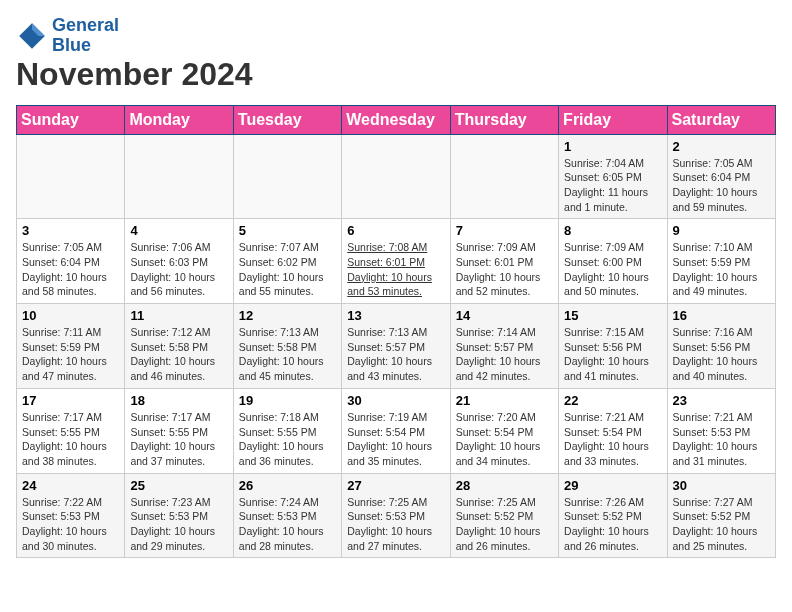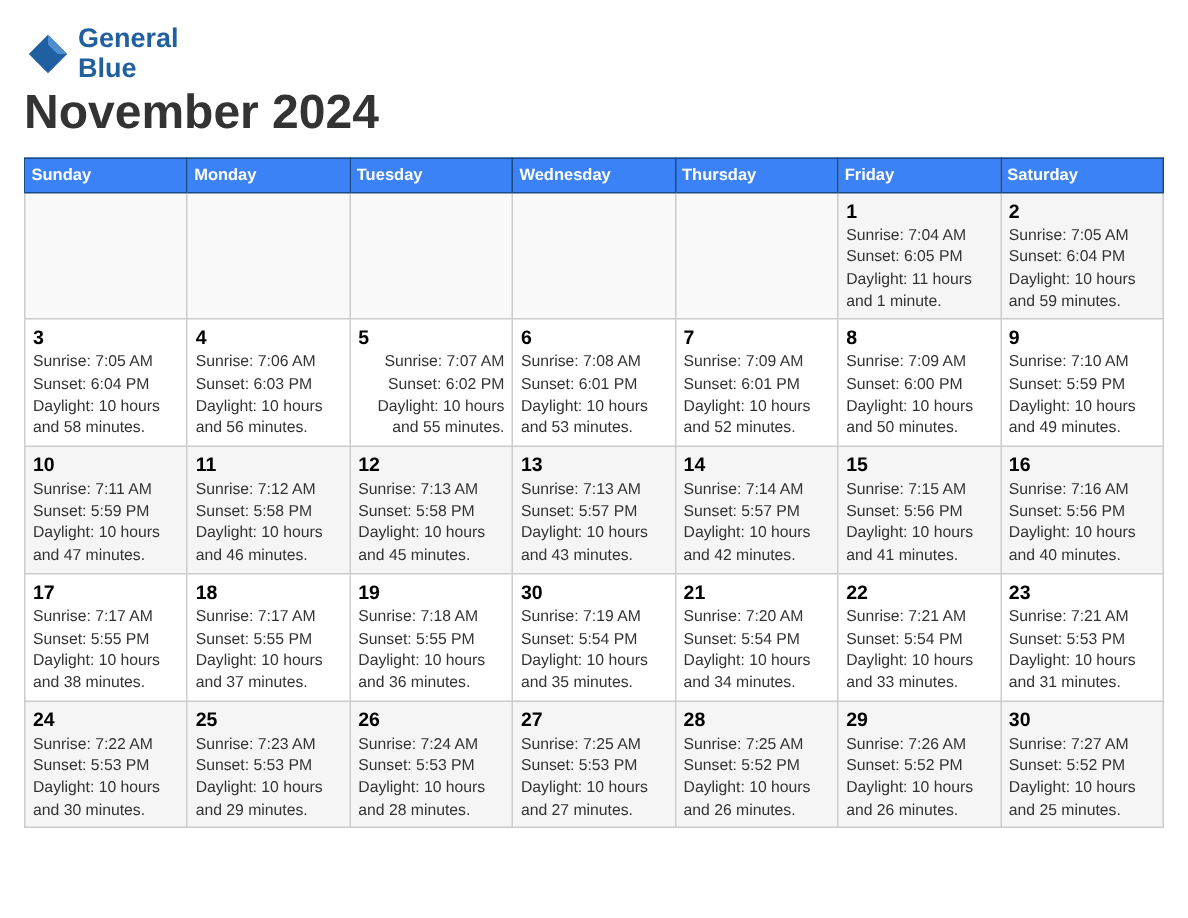--- a/index.html
+++ b/index.html
@@ -44,25 +44,25 @@
     .location {
       font-size: 16px;
       color: #555;
     }
     .calendar {
       width: 100%;
       border-collapse: collapse;
       font-size: 11px;
     }
     .calendar th {
-      background: #3b82f6;
+      background: #ec4899;
       color: #fff;
       padding: 5px 4px;
       text-align: left;
-      font-size: 11px;
+      font-size: 16px;
       font-weight: bold;
       border: 1px solid #1a4a80;
     }
     .calendar td {
       vertical-align: top;
       padding: 4px 5px;
       border: 1px solid #ccc;
       width: 108px;
       min-height: 80px;
       background: #fff;
@@ -151,28 +151,28 @@
         </td>
         <td>
           <span class="day-num">4</span>
           <div class="day-info" style="white-space: pre-line;">Sunrise: 7:06 AM
 Sunset: 6:03 PM
 Daylight: 10 hours
 and 56 minutes.</div>
         </td>
         <td>
           <span class="day-num">5</span>
-          <div class="day-info" style="white-space: pre-line; text-align: right;">Sunrise: 7:07 AM
+          <div class="day-info" style="white-space: pre-line;">Sunrise: 7:07 AM
 Sunset: 6:02 PM
 Daylight: 10 hours
 and 55 minutes.</div>
         </td>
         <td>
           <span class="day-num">6</span>
-          <div class="day-info" style="white-space: pre-line;">Sunrise: 7:08 AM
+          <div class="day-info" style="white-space: pre-line; text-decoration: underline;">Sunrise: 7:08 AM
 Sunset: 6:01 PM
 Daylight: 10 hours
 and 53 minutes.</div>
         </td>
         <td>
           <span class="day-num">7</span>
           <div class="day-info" style="white-space: pre-line;">Sunrise: 7:09 AM
 Sunset: 6:01 PM
 Daylight: 10 hours
 and 52 minutes.</div>

